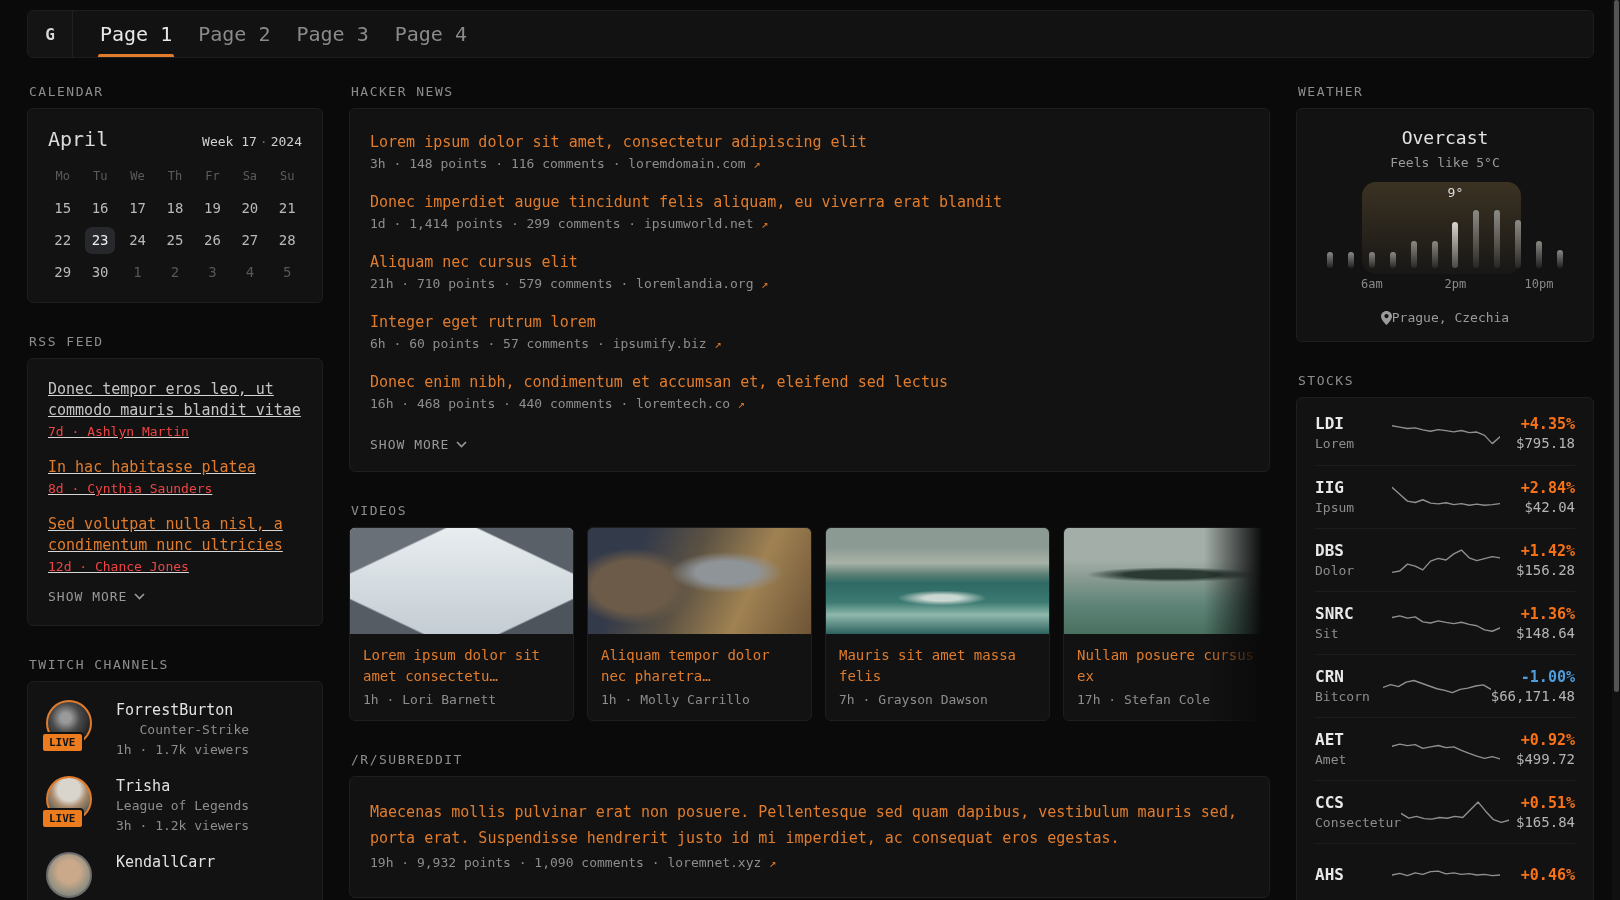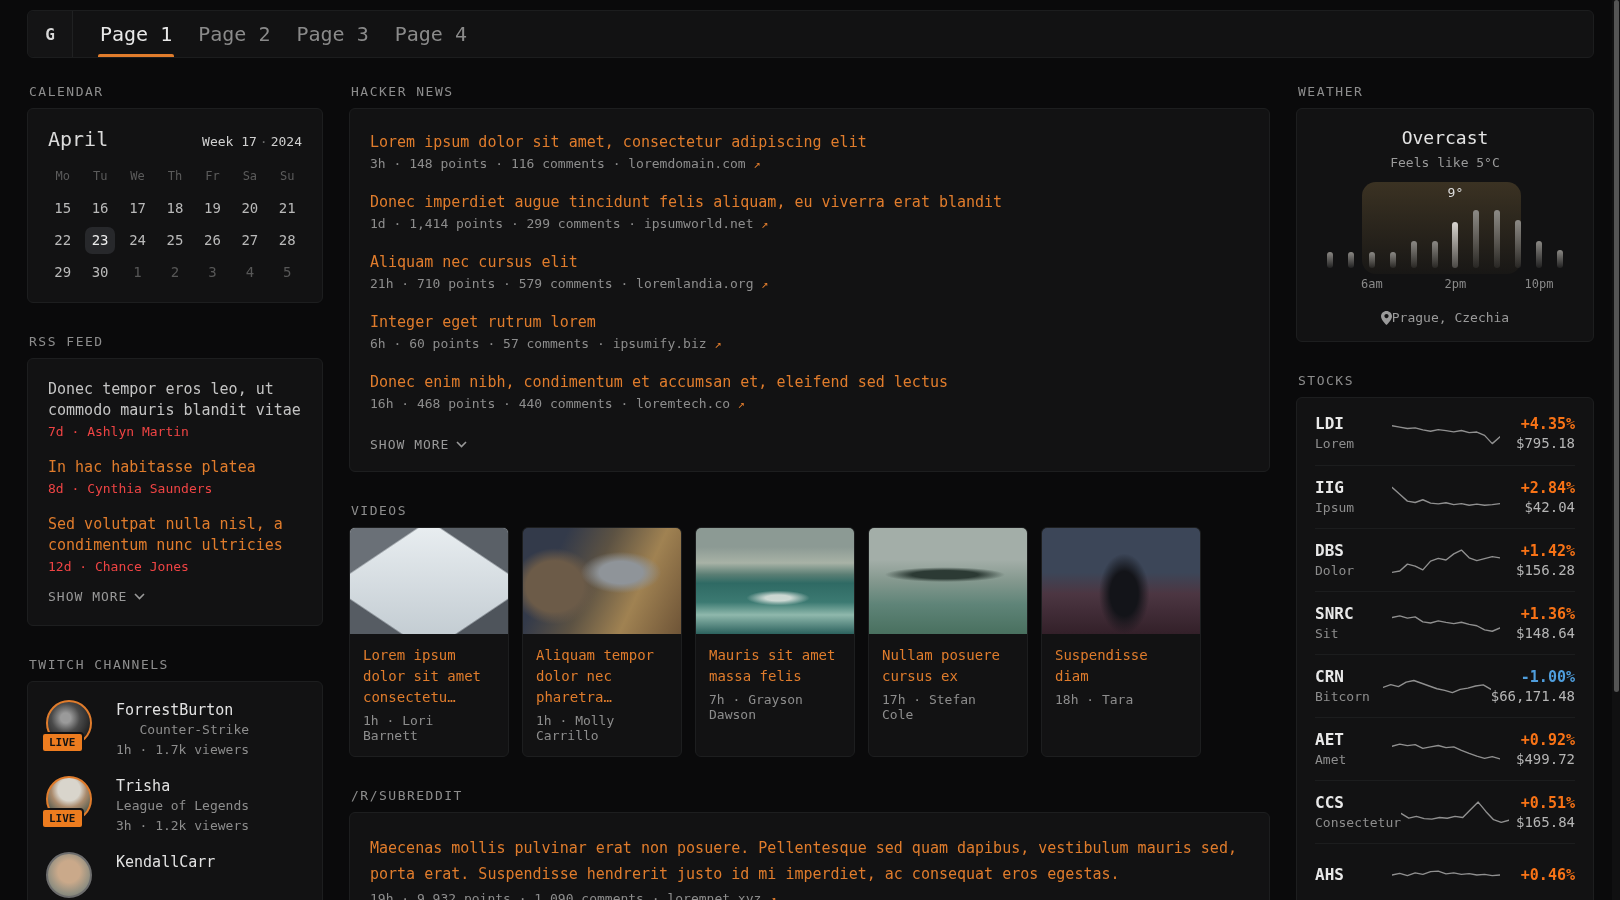--- a/index.html
+++ b/index.html
@@ -58,21 +58,21 @@
   .cal-dow { text-align:center; font-size:12px; color:#5b5b5b; padding:8px 0 10px; }
   .cal-cell { display:flex; align-items:center; justify-content:center; height:31px; }
   .cal-day {
     font-size:14px; color:#b9b9b9; width:30px; height:27px; line-height:27px;
     text-align:center; border-radius:7px;
   }
   .cal-cell.mut .cal-day { color:#575757; }
   .cal-cell.sel .cal-day { background:#27282b; color:#ececec; }
 
   
-  .pad-card { padding:20px; }
+  .pad-card { padding:20px;text-decoration:underline; }
   .feed-item { margin-bottom:15px; }
   .feed-item:last-of-type { margin-bottom:6px; }
   .feed-title {
     display:block; font-size:15px; line-height:21px; color:#e07c2c;
     text-decoration:none; cursor:pointer;
   }
   .feed-title.read { color:#c4c4c4; }
   .feed-meta { font-size:13px; line-height:21px; color:#ef4444; }
   .show-more {
     display:inline-flex; align-items:center; gap:7px; margin-top:6px;
@@ -107,21 +107,21 @@
   .hn-item { margin-bottom:16px; }
   .hn-title { display:block; font-size:15px; line-height:22px; color:#e07c2c; cursor:pointer; }
   .hn-meta { font-size:13px; line-height:22px; color:#8d8d8d; }
   .hn-domain { color:#8d8d8d; cursor:pointer; }
   .ext-arrow { color:#e07c2c; font-size:12px; }
 
   
   .carousel-wrap { position:relative; width:921px; overflow:hidden; }
   .carousel { display:flex; gap:13px; }
   .vid-card {
-    flex:none; width:160px; background:#121213; border:1px solid #1d1e1f;
+    flex:none; width:225px; background:#121213; border:1px solid #1d1e1f;
     border-radius:6px; overflow:hidden;
   }
   .vid-thumb { width:100%; height:106px; cursor:pointer; }
   .th-t1 { background:
       linear-gradient(to top right, #565c63 0 16%, rgba(0,0,0,0) 17%),
       linear-gradient(to top left, #4e545b 0 16%, rgba(0,0,0,0) 17%),
       linear-gradient(to bottom right, #6a7077 0 21%, rgba(0,0,0,0) 22%),
       linear-gradient(to bottom left, #5a6067 0 21%, rgba(0,0,0,0) 22%),
       linear-gradient(#e8edf0, #c4cdd3); }
   .th-t2 { background:

